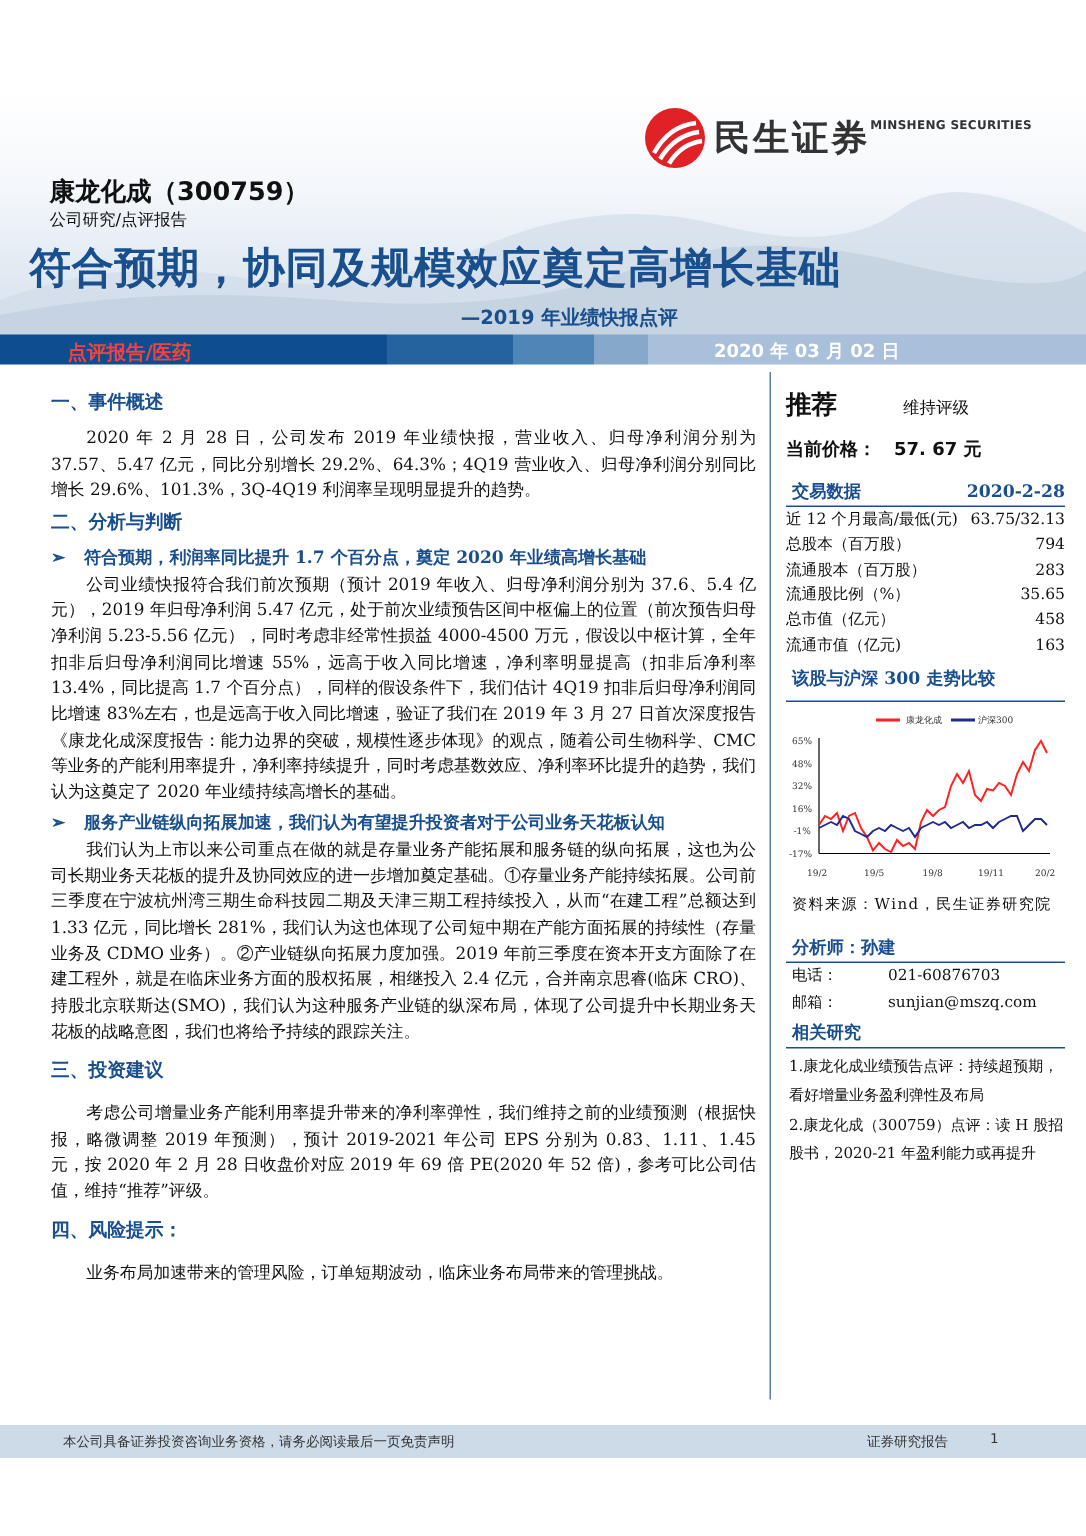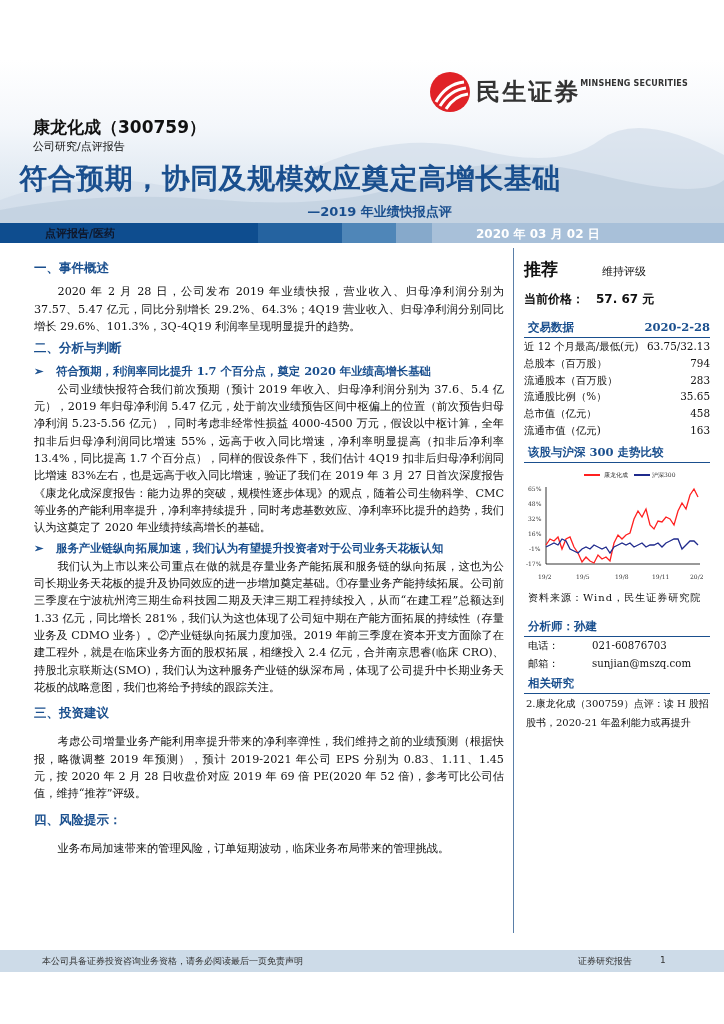--- a/index.html
+++ b/index.html
@@ -16,39 +16,39 @@
   .company { position:absolute; left:33px; top:116px; font-family:"DejaVu Sans",sans-serif; font-weight:bold; font-size:17px; color:#111; }
   .category { position:absolute; left:33px; top:139px; font-family:"DejaVu Sans",sans-serif; font-size:11px; color:#111; }
   .title { position:absolute; left:0; width:580px; top:160px; text-align:center; font-family:"DejaVu Sans",sans-serif; font-weight:bold; font-size:28px; color:#1a4f8e; letter-spacing:0.5px; }
   .subtitle { position:absolute; left:0; width:724px; top:203px; padding-left:35px; text-align:center; font-family:"DejaVu Sans",sans-serif; font-weight:bold; font-size:13px; color:#1a4f8e; }
   .band { position:absolute; left:0; top:223px; width:724px; height:20px; display:flex; }
   .band .b1 { width:258px; background:#0e4d8f; }
   .band .b2 { width:84px; background:#2563a0; }
   .band .b3 { width:54px; background:#4f86b8; }
   .band .b4 { width:36px; background:#86a9cb; }
   .band .b5 { flex:1; background:#a8c0d9; }
-  .band-left { position:absolute; left:45px; top:226px; font-weight:bold; font-size:11px; color:#0f172a; }
+  .band-left { position:absolute; left:45px; top:226px; font-weight:bold; font-size:13px; color:#ef4444; }
   .band-right { position:absolute; left:476px; top:226px; font-family:"DejaVu Sans",sans-serif; font-weight:bold; font-size:12px; color:#fff; }
   .divider-v { position:absolute; left:513px; top:248px; width:1px; height:685px; background:#5a7fa8; }
 
   .main { position:absolute; left:34px; top:256px; width:470px; font-size:11.2px; line-height:17.3px; }
   .h2 { font-weight:bold; color:#1a4f8e; font-size:12.5px; margin:3px 0 7px 0; }
   .p { text-align:justify; text-indent:2.1em; margin-bottom:4px; }
   .bullet { font-weight:bold; color:#1a4f8e; font-size:11.4px; display:flex; margin-top:2px; }
   .bullet .arrow { width:22px; flex:none; }
 
   .side { position:absolute; left:524px; top:258px; width:186px; }
   .rating { display:flex; align-items:baseline; }
   .rating-main { font-family:"DejaVu Sans",sans-serif; font-weight:bold; font-size:17px; }
   .rating-sub { font-family:"DejaVu Sans",sans-serif; font-size:11px; margin-left:44px; }
   .price { margin-top:10px; font-family:"DejaVu Sans",sans-serif; font-weight:bold; font-size:12px; }
   .price span { margin-left:12px; }
   .sec-head { display:flex; justify-content:space-between; font-weight:bold; color:#1a4f8e; font-size:11.5px; border-bottom:1.5px solid #1a4f8e; padding:0 0 2px 4px; margin-top:12px;text-align:right; }
   .trow { display:flex; justify-content:space-between; font-size:10.4px; line-height:16.8px; }
-  .chart-title { font-weight:bold; color:#1a4f8e; font-size:11.5px; border-bottom:1.5px solid #1a4f8e; padding:2px 0 2px 4px; margin-top:4px; }
+  .chart-title { font-weight:bold; color:#1a4f8e; font-size:11.5px; border-bottom:1.5px solid #1a4f8e; padding:2px 0 7px 4px; margin-top:4px; }
   .chart-src { font-size:10px; margin-top:4px; padding-left:4px; letter-spacing:1px; }
   .analyst-row { display:flex; font-size:10.2px; line-height:18.5px; padding-left:4px; }
   .analyst-row .lbl { width:64px; }
   .related { font-size:10px; line-height:19.5px; padding-left:2px; }
 
   .footer { position:absolute; left:0; top:950px; width:724px; height:22px; background:#cddbe8; }
   .footer-left { position:absolute; left:42px; top:955px; font-family:"DejaVu Sans",sans-serif; font-size:9px; color:#333; }
   .footer-right { position:absolute; left:578px; top:955px; font-family:"DejaVu Sans",sans-serif; font-size:9px; color:#333; }
   .footer-page { position:absolute; left:660px; top:955px; font-family:"DejaVu Sans",sans-serif; font-size:9px; color:#333; }
 </style>
@@ -189,19 +189,20 @@
       <span>021-60876703</span>
     </div>
   <div class="analyst-row">
       <span class="lbl">邮箱：</span>
       <span>sunjian@mszq.com</span>
     </div>
 
   <div class="sec-head" style="margin-top:2px;">
     <span>相关研究</span>
   </div>
+  <div class="related" style="margin-top:3px;">1.康龙化成业绩预告点评：持续超预期，看好增量业务盈利弹性及布局</div>
   <div class="related">2.康龙化成（300759）点评：读 H 股招股书，2020-21 年盈利能力或再提升</div>
 </div>
 
 <div class="footer"></div>
 <div class="footer-left">本公司具备证券投资咨询业务资格，请务必阅读最后一页免责声明</div>
 <div class="footer-right">证券研究报告</div>
 <div class="footer-page">1</div>
 
 </body></html>

